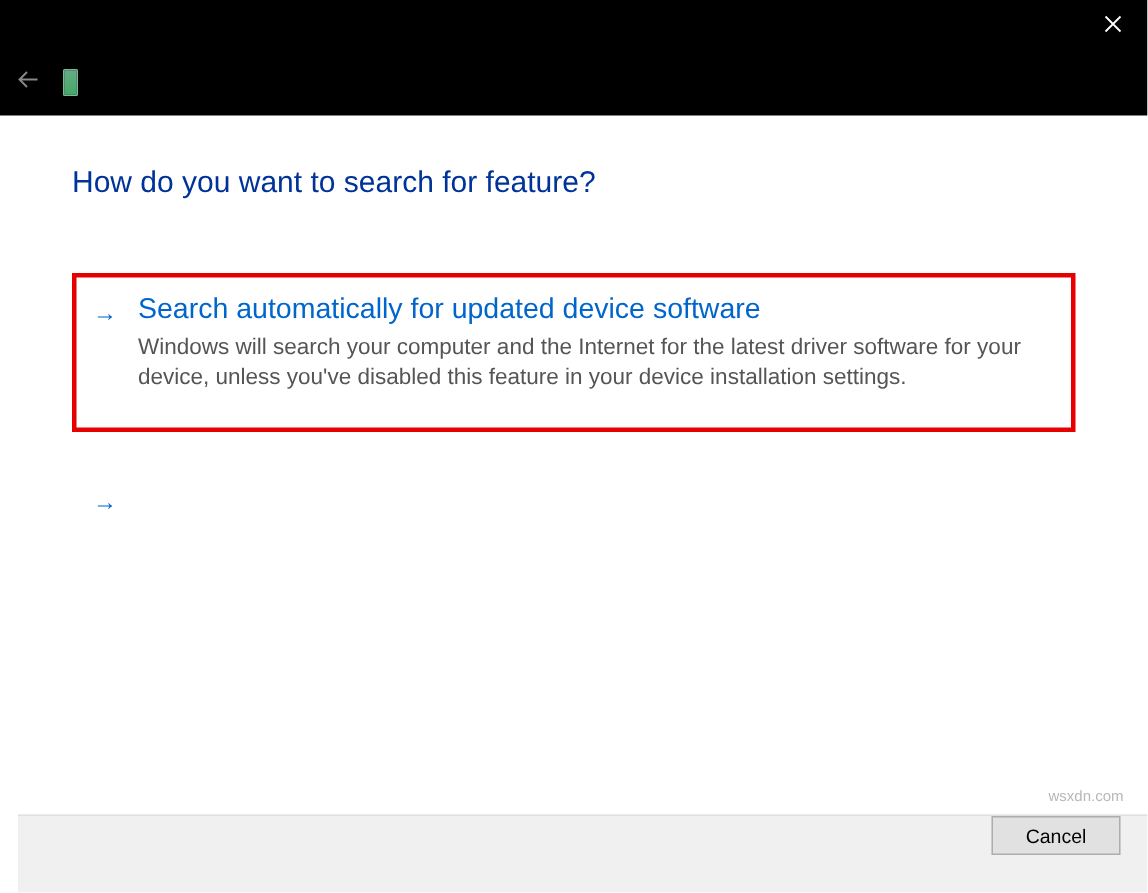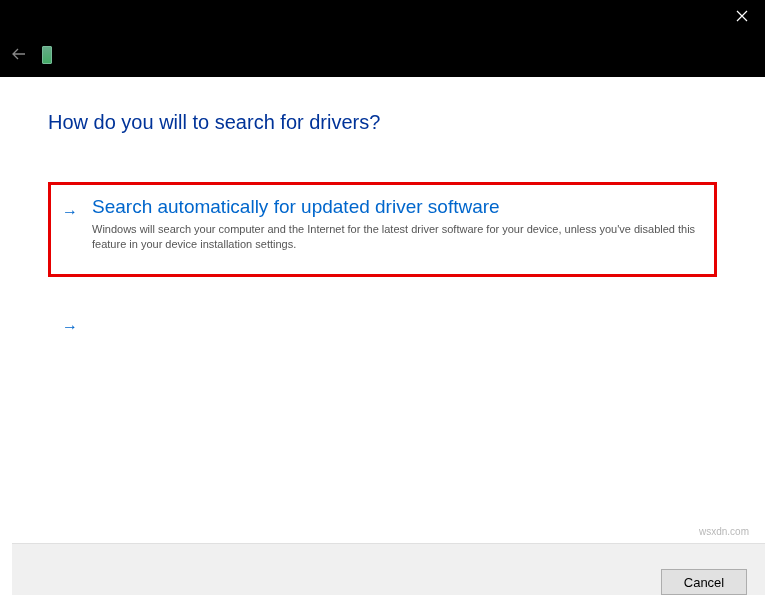--- a/index.html
+++ b/index.html
@@ -77,34 +77,34 @@
       flex-shrink: 0;
     }
     .opt-body { flex: 1; }
     .opt-title {
       font-size: 19px;
       font-weight: 400;
       color: #0066cc;
       margin-bottom: 4px;
     }
     .opt-desc {
-      font-size: 11px;
+      font-size: 15px;
       color: #555;
       line-height: 1.35;
     }
     .footer {
       position: absolute;
       bottom: 0;
       left: 12px;
       right: 0;
       height: 52px;
       background: #f0f0f0;
       display: flex;
       justify-content: flex-end;
-      align-items: flex-end;
+      align-items: flex-start;
       padding-right: 18px;
       border-top: 1px solid #e0e0e0;
     }
     .btn {
       min-width: 86px;
       height: 26px;
       background: #e1e1e1;
       border: 1px solid #adadad;
       font-size: 13px;
       font-family: inherit;
@@ -132,26 +132,26 @@
 <div class="navbar">
   <span class="back-arrow">
     <svg width="14" height="12" viewBox="0 0 14 12">
         <path d="M6 1 L1 6 L6 11 M1 6 L13 6" stroke="#888" stroke-width="1.3" fill="none"></path>
       </svg>
   </span>
   <div class="device-icon"></div>
 </div>
 
 <div class="content">
-  <h1 class="heading">How do you will to search for drivers?</h1>
+  <h1 class="heading">How do you want to search for feature?</h1>
 
   <div class="option highlighted">
     <span class="opt-arrow">→</span>
     <div class="opt-body">
-      <div class="opt-title">Search automatically for updated driver software</div>
+      <div class="opt-title">Search automatically for updated device software</div>
       <div class="opt-desc">Windows will search your computer and the Internet for the latest driver software for your device, unless you've disabled this feature in your device installation settings.</div>
     </div>
   </div>
 
   <div class="option">
     <span class="opt-arrow">→</span>
   </div>
 </div>
 
 <div class="watermark">wsxdn.com</div>

